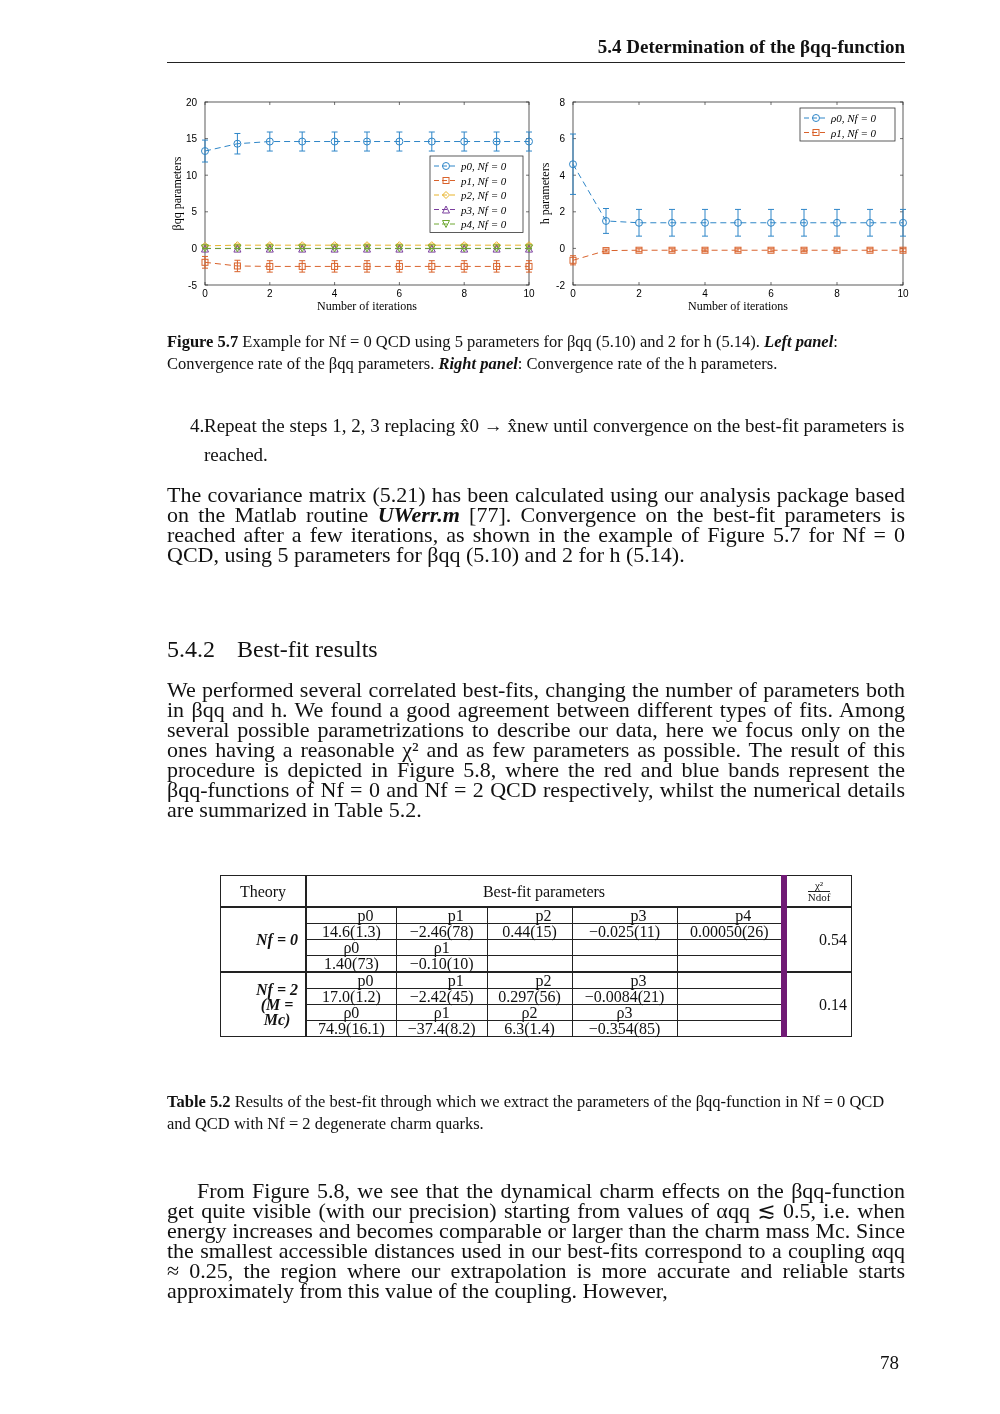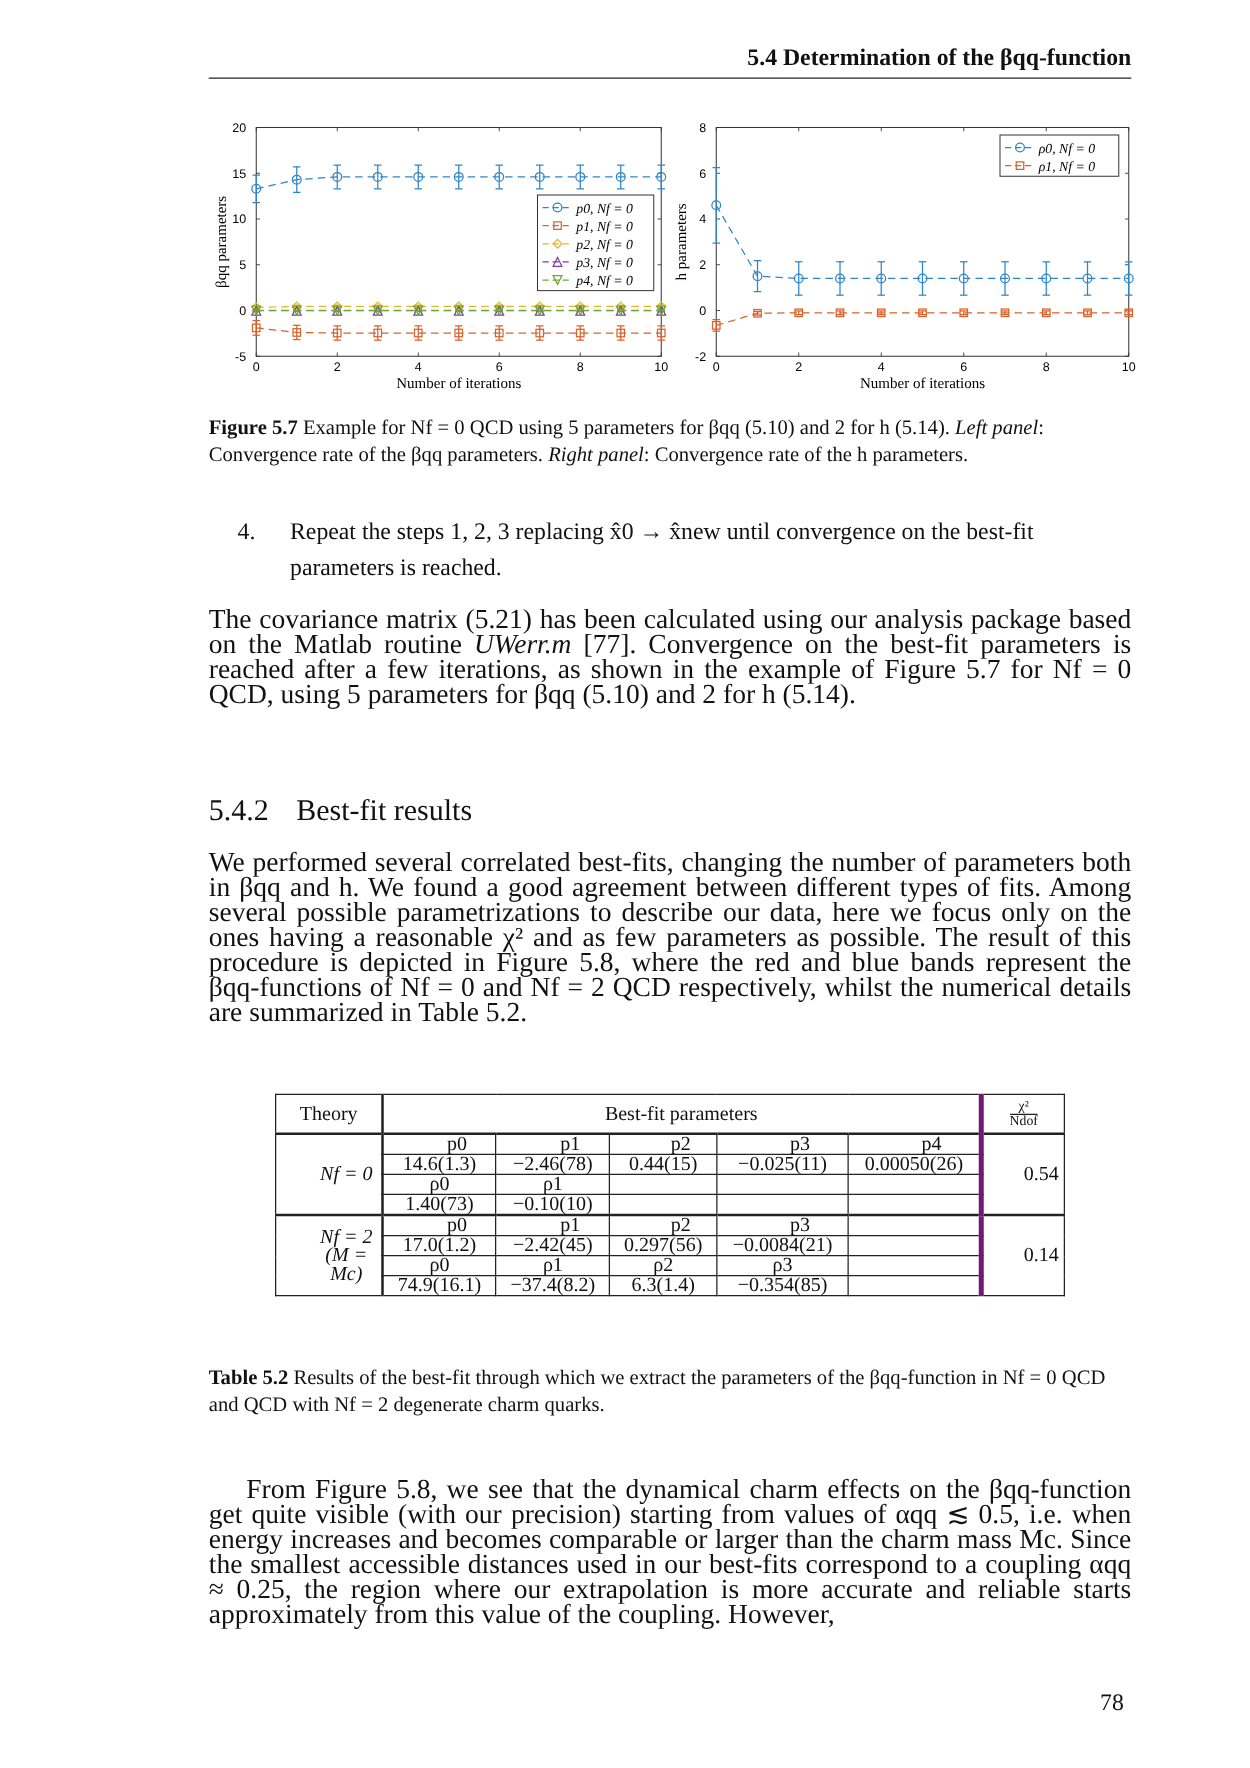--- a/index.html
+++ b/index.html
@@ -7,29 +7,29 @@
          font-family:"Liberation Serif", "DejaVu Serif", serif; color:#111; }
   .header { position:absolute; left:167px; top:36px; width:738px; height:26px;
             border-bottom:1px solid #222; text-align:right; font-weight:bold; font-size:19px; }
   .figs { position:absolute; left:160px; top:90px; width:750px; height:230px; }
   .figs svg { position:absolute; top:0; }
   .caption { position:absolute; left:167px; width:740px; font-size:16.5px; line-height:22px; }
   .caption b { font-weight:bold; }
   .para { position:absolute; left:167px; width:738px; font-size:22px; line-height:20px; text-align:justify; }
   .list-item { position:absolute; left:190px; width:715px; font-size:19px; line-height:29px; }
   .list-item .num { position:absolute; left:0; }
-  .list-item .txt { margin-left:42px; display:block; }
+  .list-item .txt { margin-left:14px; display:block; }
   .section { position:absolute; left:167px; top:636px; font-size:24px; font-weight:normal; }
   .section .sn { margin-right:22px; }
-  i { font-style:italic; }
+  i { font-style:italic;font-weight:bold; }
   table.res { position:absolute; left:220px; top:875px; width:632px; border-collapse:collapse;
               font-size:16px; text-align:center; }
   table.res td { border:1px solid #222; padding:0 4px; height:15px; line-height:15px; }
   table.res td.thick-r { border-right:2px solid #222; }
-  table.res td.thick-l { border-left:4px solid #701a75; }
+  table.res td.thick-l { border-left:6px solid #701a75; }
   table.res td.hdr { height:30px; }
   table.res tr.grp td { border-top:2px solid #222;padding-left:32px; }
   .frac { display:inline-block; vertical-align:middle; text-align:center; font-size:11px; line-height:11px; }
   .frac .top { display:block; border-bottom:1px solid #222; padding:0 2px; }
   .frac .bot { display:block; }
   .pagenum { position:absolute; left:880px; top:1352px; font-size:19px; }
 </style>
 </head>
 <body>
 

